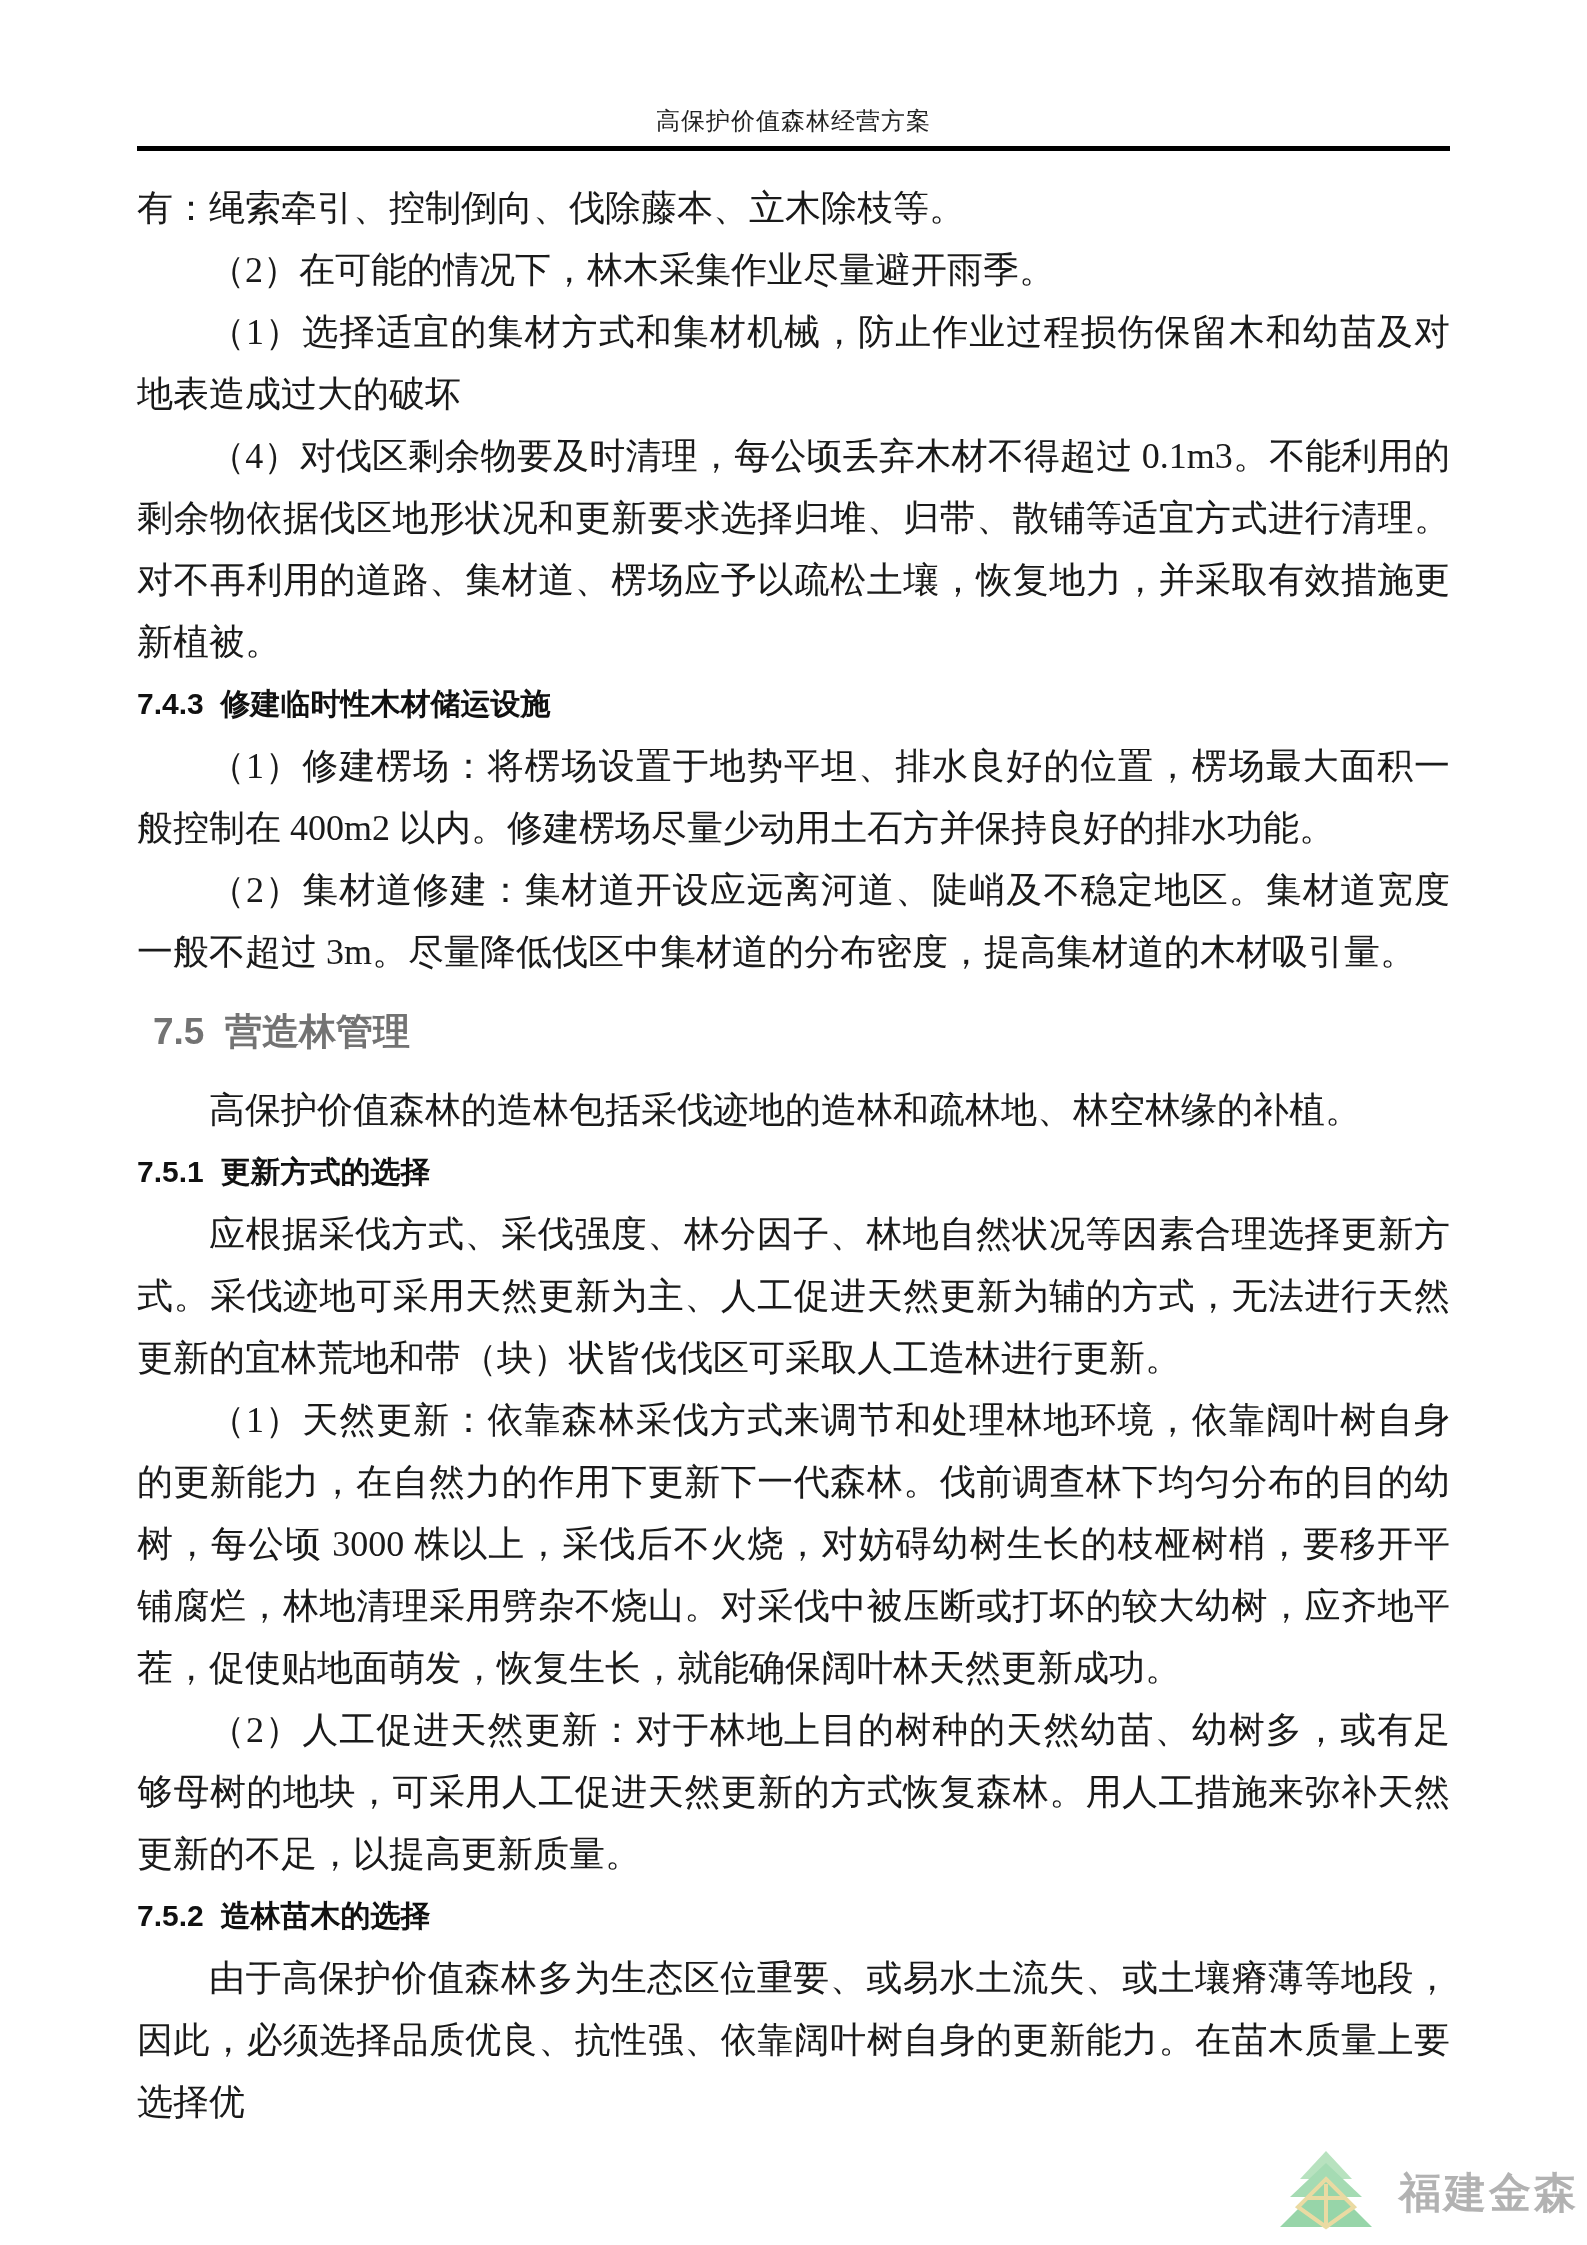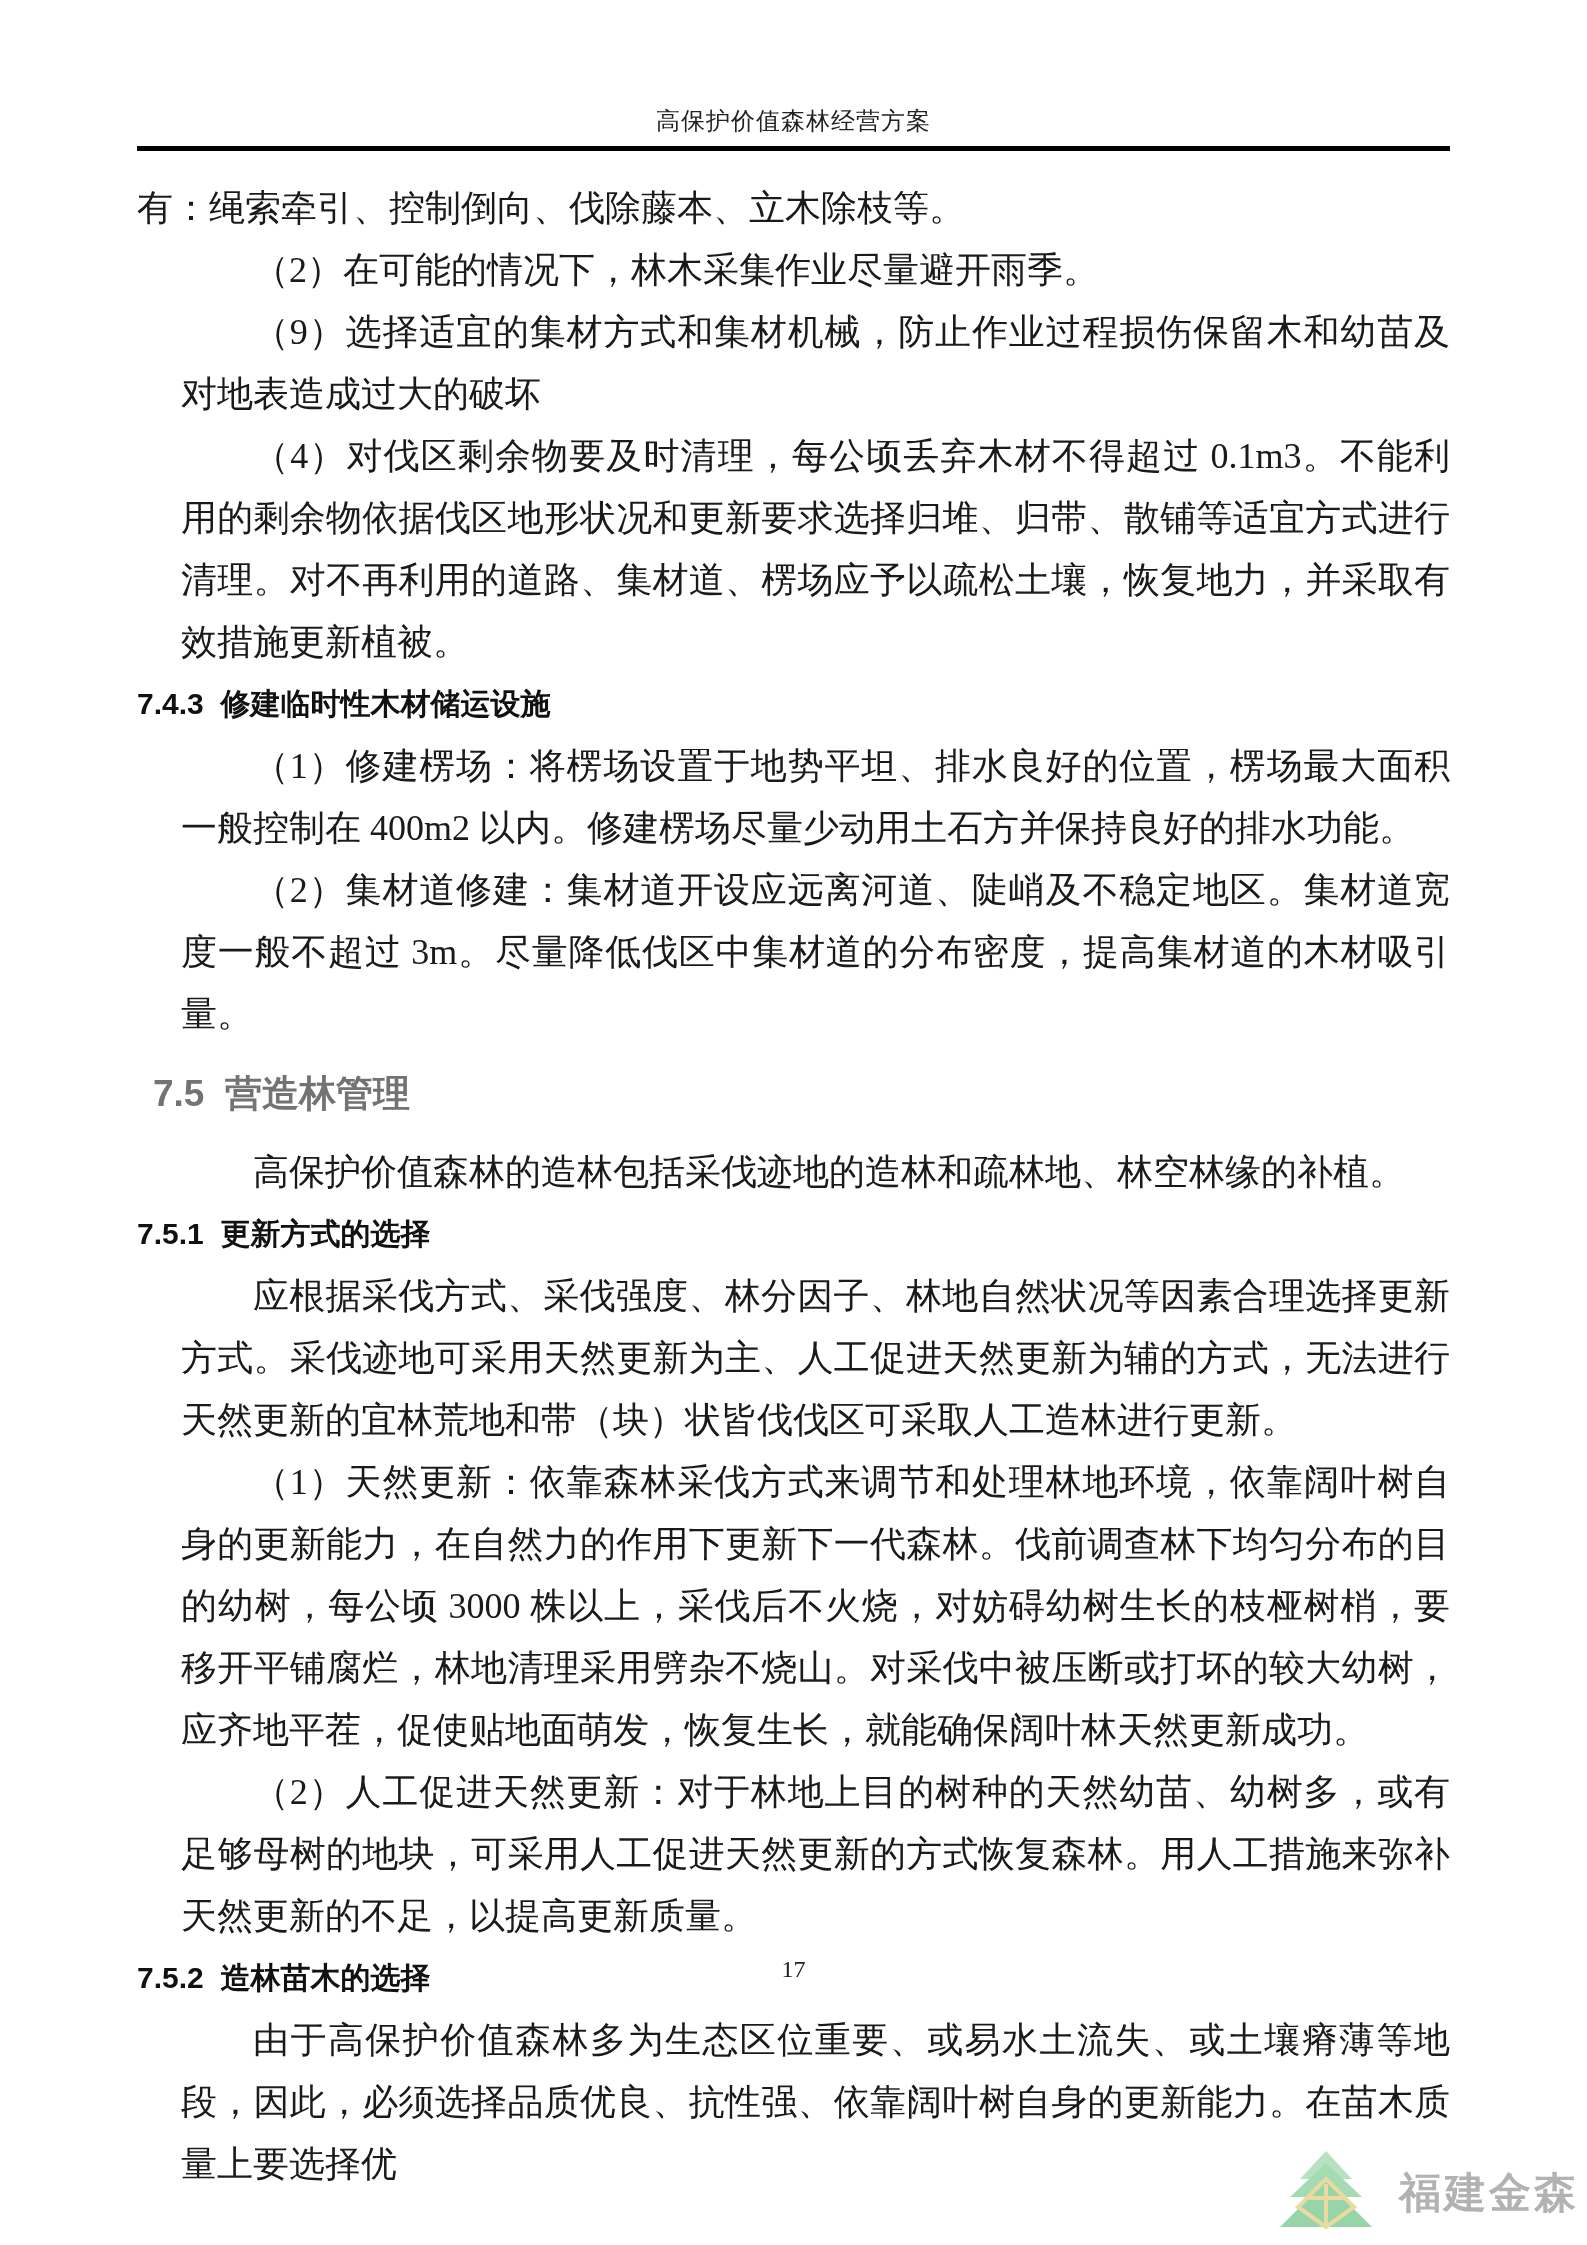--- a/index.html
+++ b/index.html
@@ -34,21 +34,21 @@
     background: #000;
   }
   .doc-main { margin-top: 26px; }
   .para {
     font-size: 36px;
     line-height: 62px;
     text-align: justify;
     text-align-last: left;
     color: #1a1a1a;
   }
-  .para.indent { text-indent: 2em; margin-left: 44px; }
+  .para.indent { text-indent: 2em; }
   .h3 {
     font-family: "Liberation Sans", sans-serif;
     font-weight: bold;
     font-size: 30px;
     line-height: 62px;
     white-space: pre-wrap;
     color: #111;
   }
   .h2 {
     font-family: "Liberation Sans", sans-serif;
@@ -93,21 +93,21 @@
   <div class="content">
 
     <div class="doc-header">
       <div class="header-title">高保护价值森林经营方案</div>
       <div class="header-rule"></div>
     </div>
 
     <div class="doc-main">
       <p class="para">有：绳索牵引、控制倒向、伐除藤本、立木除枝等。</p>
       <p class="para indent">（2）在可能的情况下，林木采集作业尽量避开雨季。</p>
-      <p class="para indent">（9）选择适宜的集材方式和集材机械，防止作业过程损伤保留木和幼苗及对地表造成过大的破坏</p>
+      <p class="para indent">（1）选择适宜的集材方式和集材机械，防止作业过程损伤保留木和幼苗及对地表造成过大的破坏</p>
       <p class="para indent">（4）对伐区剩余物要及时清理，每公顷丢弃木材不得超过 0.1m3。不能利用的剩余物依据伐区地形状况和更新要求选择归堆、归带、散铺等适宜方式进行清理。对不再利用的道路、集材道、楞场应予以疏松土壤，恢复地力，并采取有效措施更新植被。</p>
       <h3 class="h3">7.4.3  修建临时性木材储运设施</h3>
       <p class="para indent">（1）修建楞场：将楞场设置于地势平坦、排水良好的位置，楞场最大面积一般控制在 400m2 以内。修建楞场尽量少动用土石方并保持良好的排水功能。</p>
       <p class="para indent">（2）集材道修建：集材道开设应远离河道、陡峭及不稳定地区。集材道宽度一般不超过 3m。尽量降低伐区中集材道的分布密度，提高集材道的木材吸引量。</p>
       <h2 class="h2">7.5  营造林管理</h2>
       <p class="para indent">高保护价值森林的造林包括采伐迹地的造林和疏林地、林空林缘的补植。</p>
       <h3 class="h3">7.5.1  更新方式的选择</h3>
       <p class="para indent">应根据采伐方式、采伐强度、林分因子、林地自然状况等因素合理选择更新方式。采伐迹地可采用天然更新为主、人工促进天然更新为辅的方式，无法进行天然更新的宜林荒地和带（块）状皆伐伐区可采取人工造林进行更新。</p>
       <p class="para indent">（1）天然更新：依靠森林采伐方式来调节和处理林地环境，依靠阔叶树自身的更新能力，在自然力的作用下更新下一代森林。伐前调查林下均匀分布的目的幼树，每公顷 3000 株以上，采伐后不火烧，对妨碍幼树生长的枝桠树梢，要移开平铺腐烂，林地清理采用劈杂不烧山。对采伐中被压断或打坏的较大幼树，应齐地平茬，促使贴地面萌发，恢复生长，就能确保阔叶林天然更新成功。</p>
       <p class="para indent">（2）人工促进天然更新：对于林地上目的树种的天然幼苗、幼树多，或有足够母树的地块，可采用人工促进天然更新的方式恢复森林。用人工措施来弥补天然更新的不足，以提高更新质量。</p>

